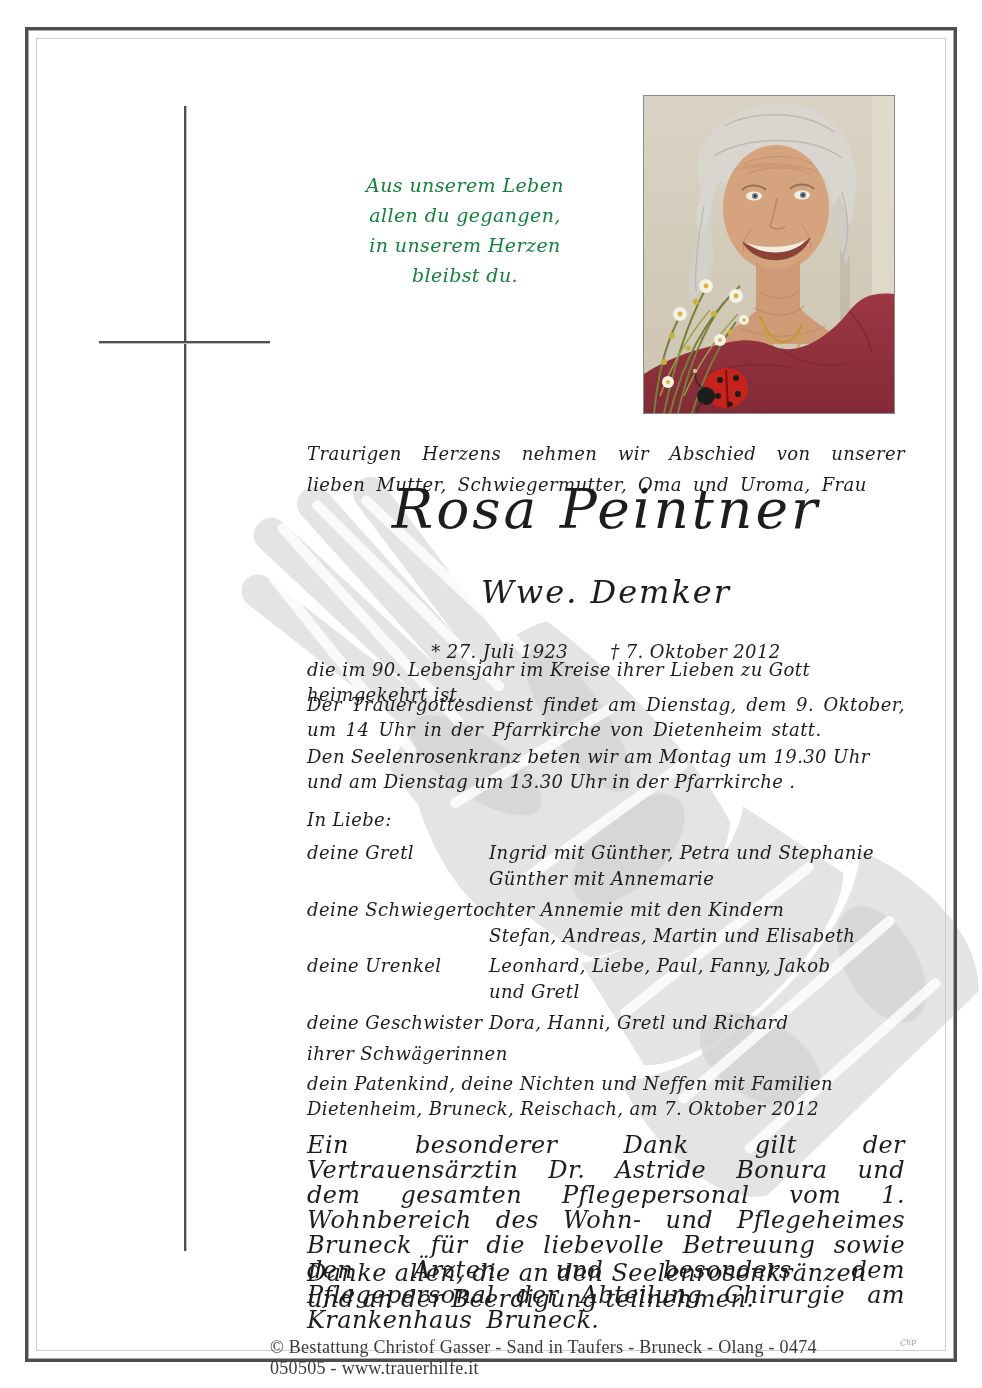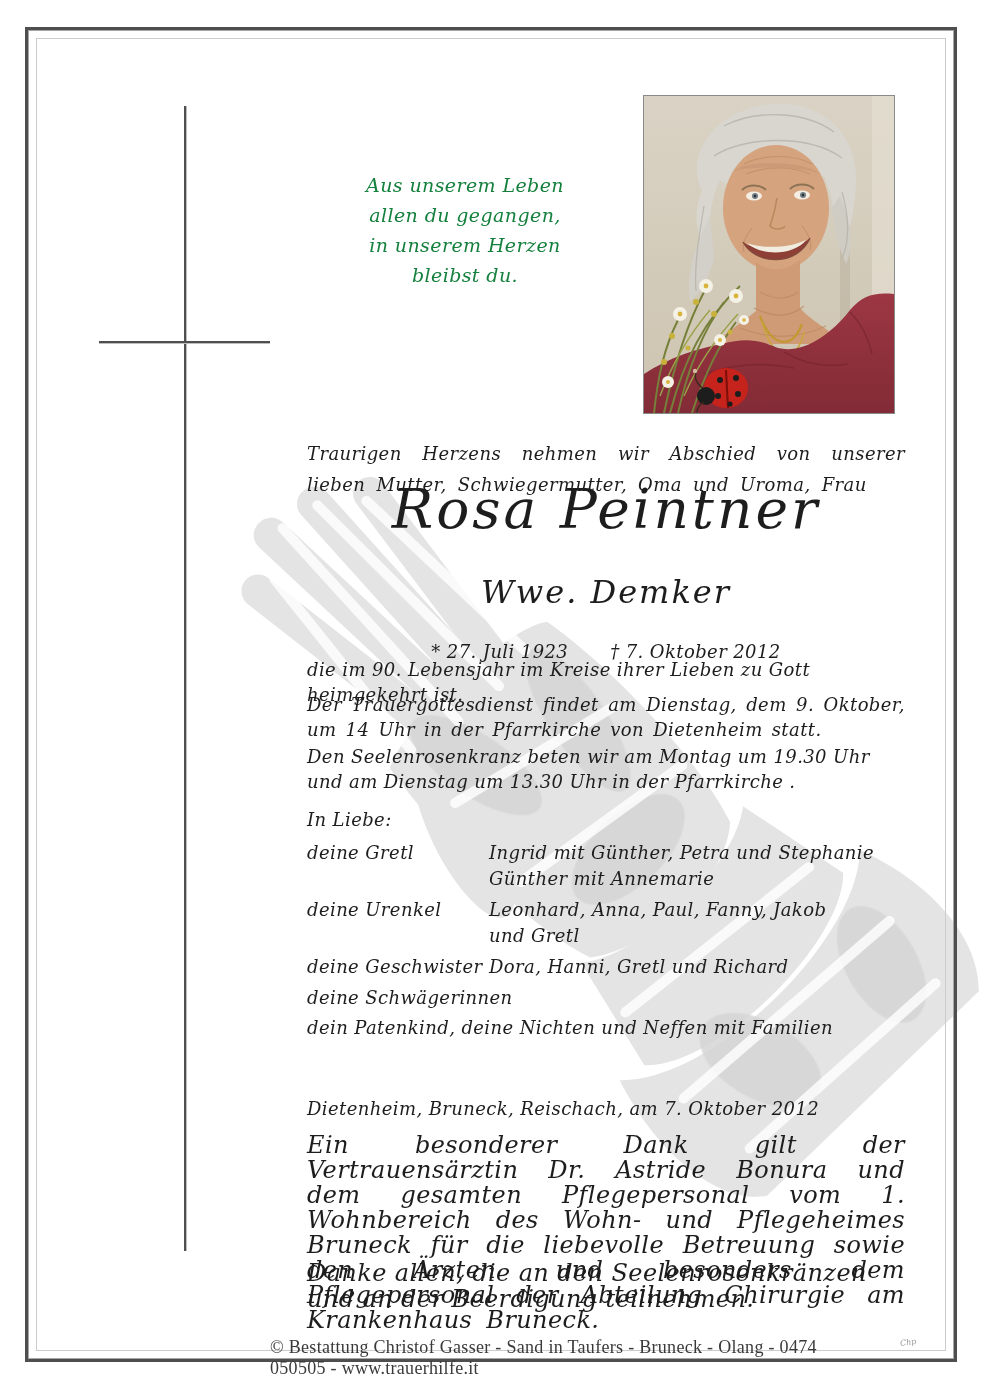--- a/index.html
+++ b/index.html
@@ -245,34 +245,38 @@
     <div class="col body-p inlove script">In Liebe:</div>
 
     <div class="col family script">
       <div class="frow">
         <div class="flabel">deine Gretl</div>
         <div class="fvals">
           <div>Ingrid mit Günther, Petra und Stephanie</div>
           <div>Günther mit Annemarie</div>
         </div>
       </div>
+      <div class="single">
+        <div>deine Schwiegertochter Annemie mit den Kindern</div>
+        <div class="findent">Stefan, Andreas, Martin und Elisabeth</div>
+      </div>
       <div class="frow">
         <div class="flabel">deine Urenkel</div>
         <div class="fvals">
-          <div>Leonhard, Anna, Paul, Fanny, Jakob</div>
+          <div>Leonhard, Liebe, Paul, Fanny, Jakob</div>
           <div>und Gretl</div>
         </div>
       </div>
       <div class="frow">
         <div class="flabel">deine Geschwister</div>
         <div class="fvals">
           <div>Dora, Hanni, Gretl und Richard</div>
         </div>
       </div>
-      <div class="single">deine Schwägerinnen</div>
+      <div class="single">ihrer Schwägerinnen</div>
       <div class="single">dein Patenkind, deine Nichten und Neffen mit Familien</div>
     </div>
 
     <div class="col placedate script">Dietenheim, Bruneck, Reischach, am 7. Oktober 2012</div>
 
     <div class="col thanks1 script">Ein besonderer Dank gilt der Vertrauensärztin Dr. Astride Bonura und dem gesamten Pflegepersonal vom 1. Wohnbereich des Wohn- und Pflegeheimes Bruneck für die liebevolle Betreuung sowie den Ärzten und besonders dem Pflegepersonal der Abteilung Chirurgie am Krankenhaus Bruneck.</div>
     <div class="col thanks2 script">Danke allen, die an den Seelenrosenkränzen und an der Beerdigung teilnehmen.</div>
 
     <div class="footer">© Bestattung Christof Gasser - Sand in Taufers - Bruneck - Olang - 0474 050505 - www.trauerhilfe.it</div>
     <div class="mark">Chp</div>

